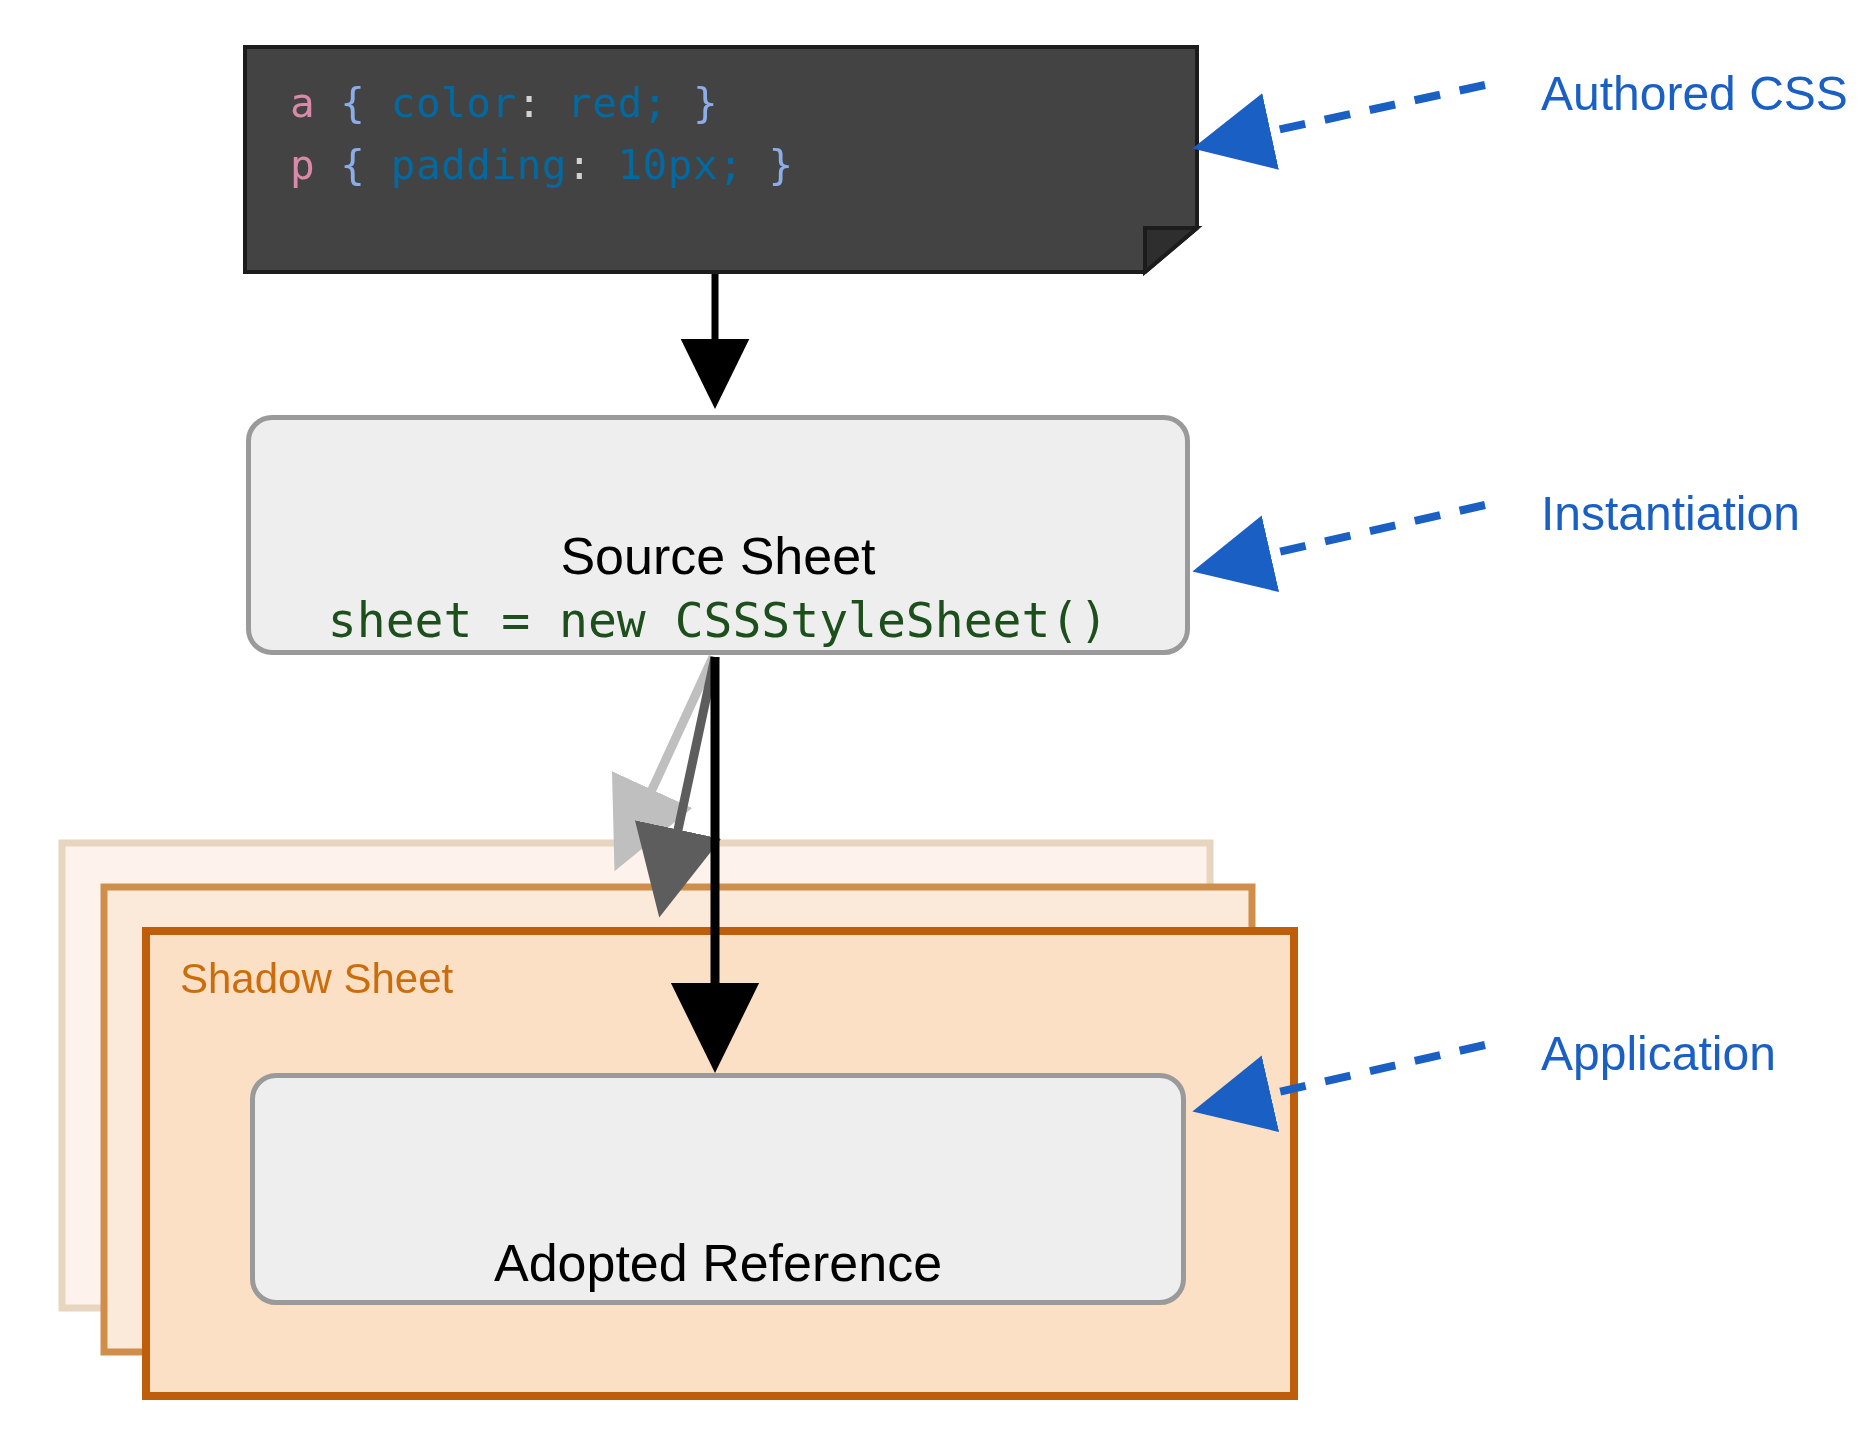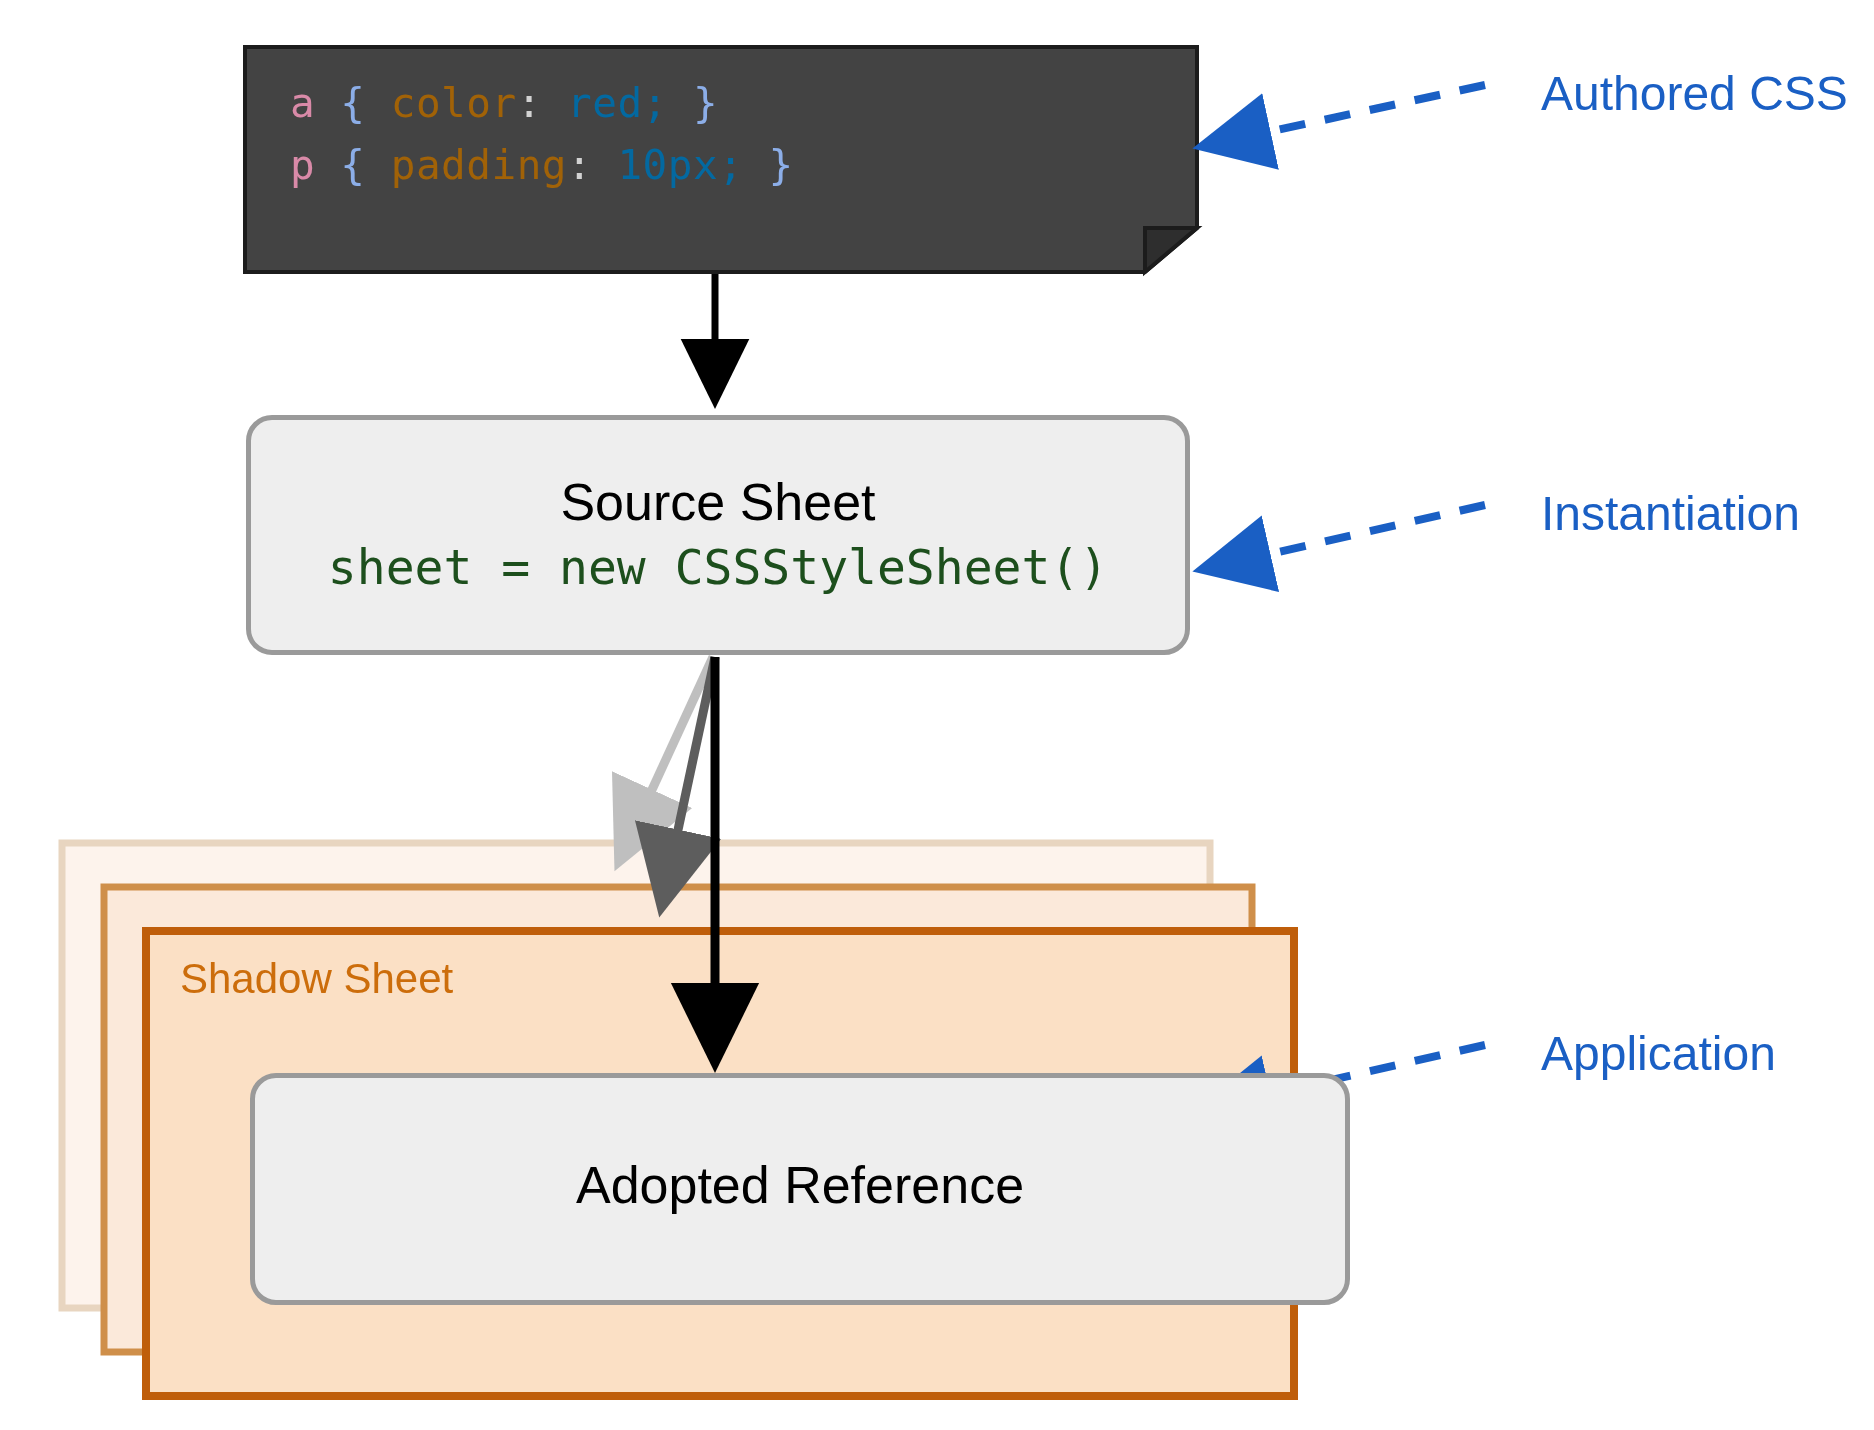--- a/index.html
+++ b/index.html
@@ -37,35 +37,35 @@
     left: 290px;
     top: 72px;
     font-family: "DejaVu Sans Mono", "Liberation Mono", monospace;
     font-size: 41px;
     line-height: 62px;
     white-space: pre;
     letter-spacing: 0.5px;
   }
   .tok-sel   { color: #d98aa8; }
   .tok-brace { color: #8caee8; }
-  .tok-prop  { color: #a16207; }
+  .tok-prop  { color: #0369a1; }
   .tok-val   { color: #0369a1; }
   .tok-punc  { color: #d2d2d2; }
 
   
   .node-box {
     position: absolute;
     box-sizing: border-box;
     background: #eeeeee;
     border: 5px solid #9a9a9a;
     border-radius: 26px;
     display: flex;
     flex-direction: column;
     align-items: center;
-    justify-content: center;
+    justify-content: flex-end;
   }
   .node-title {
     font-family: "Liberation Sans", sans-serif;
     font-size: 52px;
     color: #000000;
     line-height: 1.15;
     margin-bottom: 6px;
   }
   .node-code {
     font-family: "DejaVu Sans Mono", "Liberation Mono", monospace;
@@ -77,21 +77,21 @@
 
   #source-sheet-box {
     left: 246px;
     top: 415px;
     width: 944px;
     height: 240px;
   }
   #adopted-ref-box {
     left: 250px;
     top: 1073px;
-    width: 1100px;
+    width: 936px;
     height: 232px;
   }
 
   
   #shadow-root-label {
     position: absolute;
     left: 180px;
     top: 955px;
     font-family: "Liberation Sans", sans-serif;
     font-size: 42px;

